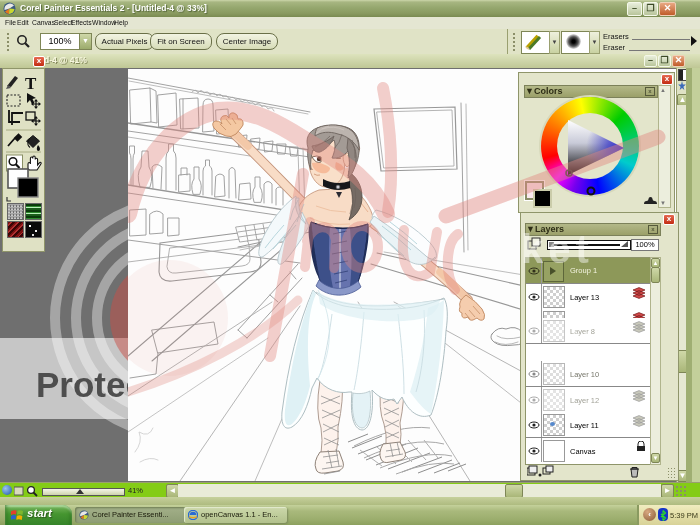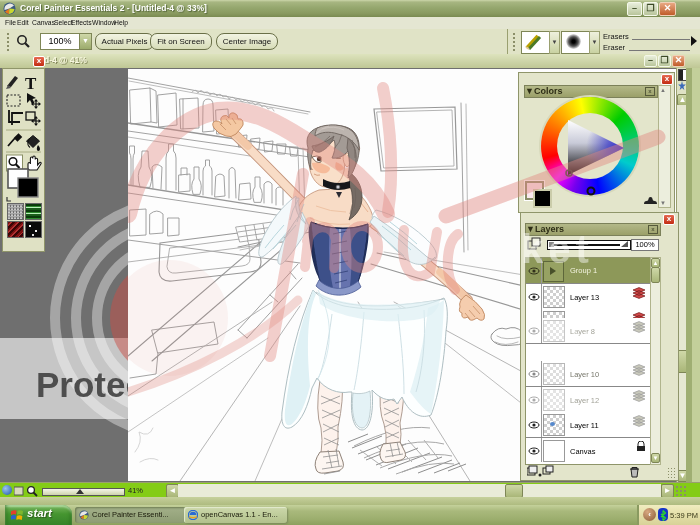--- a/index.html
+++ b/index.html
@@ -470,21 +470,21 @@
           <svg class="eye" width="12" height="8">
               <ellipse cx="6" cy="4" rx="5" ry="3" fill="none" stroke="#aaa"></ellipse>
               <circle cx="6" cy="4" r="1.6" fill="#aaa"></circle>
             </svg>
           <div class="thumb checker" style="opacity:0.55;"></div>
             <span class="lbl">Layer 8</span>
           <svg class="stk" width="14" height="12" viewBox="0 0 14 12">
               <path d="M1 3 l6-2.4 6 2.4-6 2.4Z M1 6 l6-2.4 6 2.4-6 2.4Z M1 9 l6-2.4 6 2.4-6 2.4Z" fill="#c9c9bb" stroke="#999" stroke-width="0.7"></path>
             </svg>
         </div>
-        <div class="lrow" style="top:103px;color:#77776b;">
+        <div class="lrow" style="top:103px;color:#77776b;padding-left:20px;">
           <svg class="eye" width="12" height="8">
               <ellipse cx="6" cy="4" rx="5" ry="3" fill="none" stroke="#888"></ellipse>
               <circle cx="6" cy="4" r="1.6" fill="#888"></circle>
             </svg>
           <div class="thumb checker" style="opacity:0.7;"></div>
             <span class="lbl">Layer 10</span>
           <svg class="stk" width="14" height="12" viewBox="0 0 14 12">
               <path d="M1 3 l6-2.4 6 2.4-6 2.4Z M1 6 l6-2.4 6 2.4-6 2.4Z M1 9 l6-2.4 6 2.4-6 2.4Z" fill="#c9c9bb" stroke="#999" stroke-width="0.7"></path>
             </svg>
         </div>

